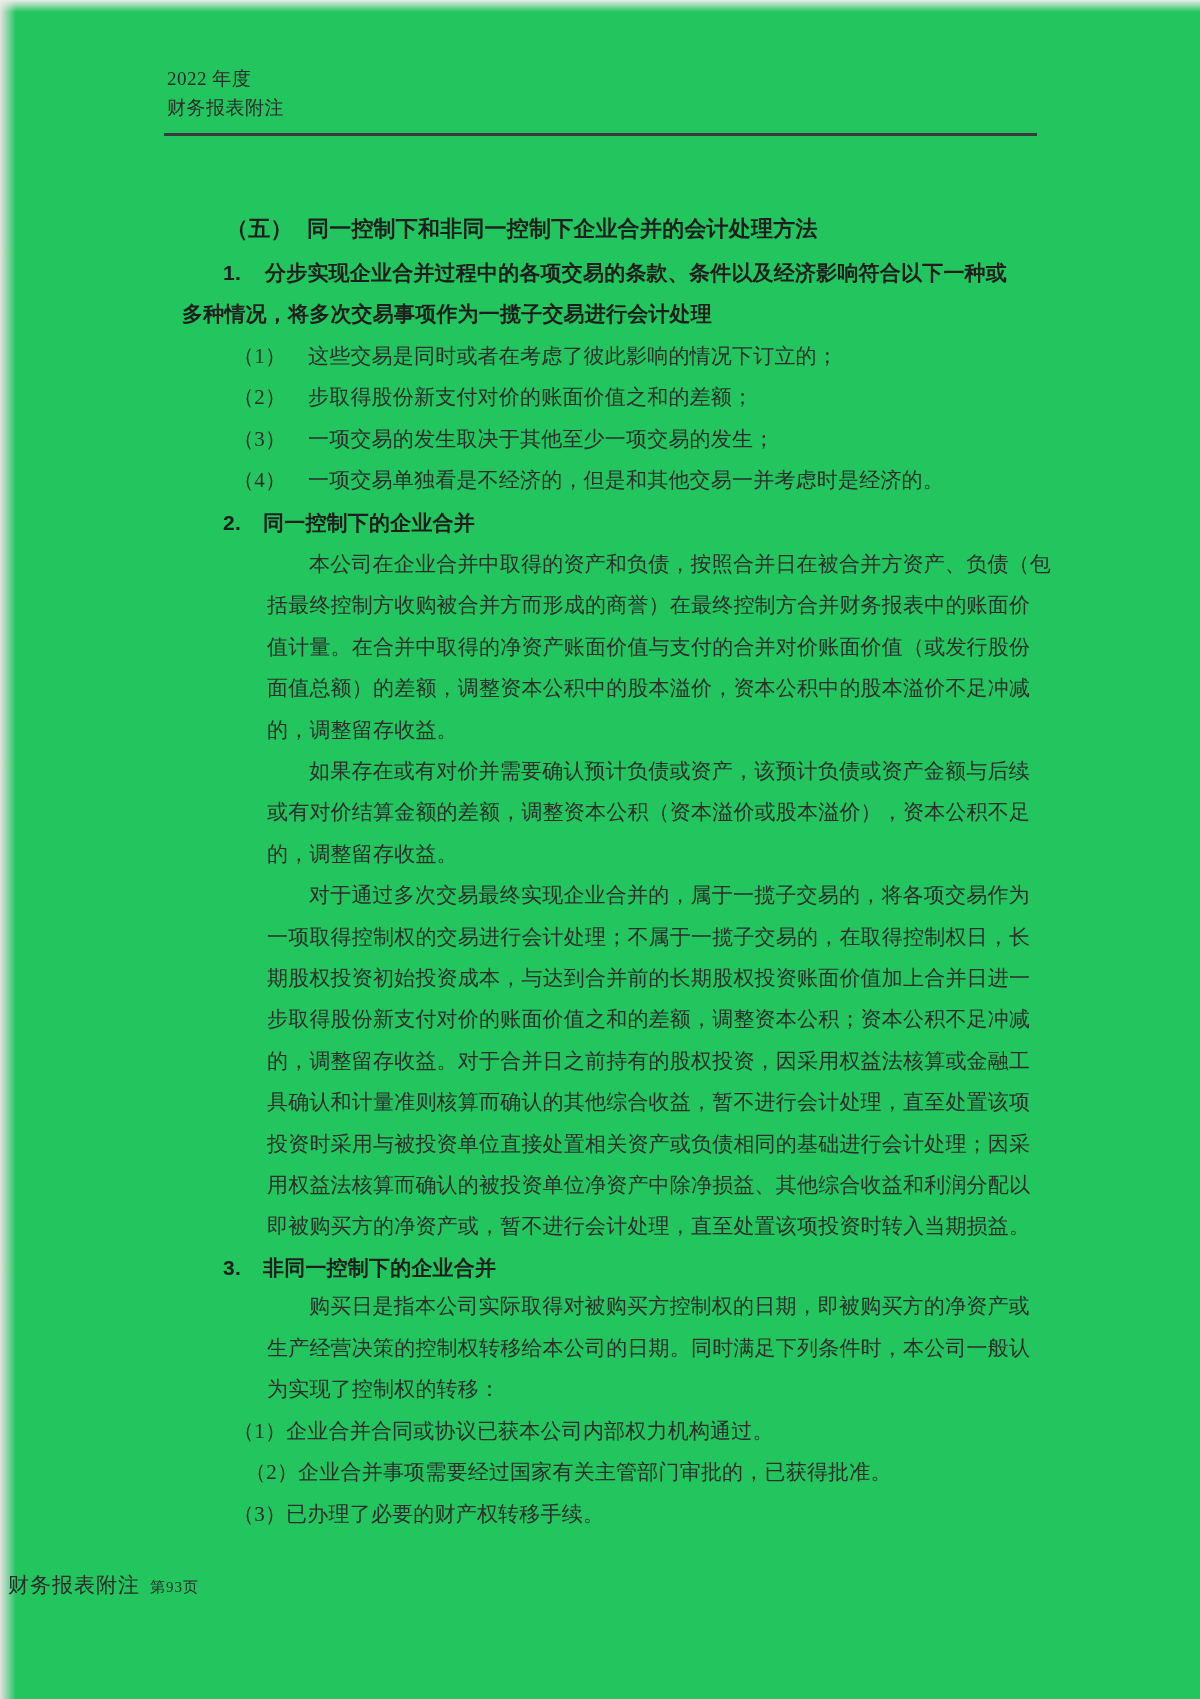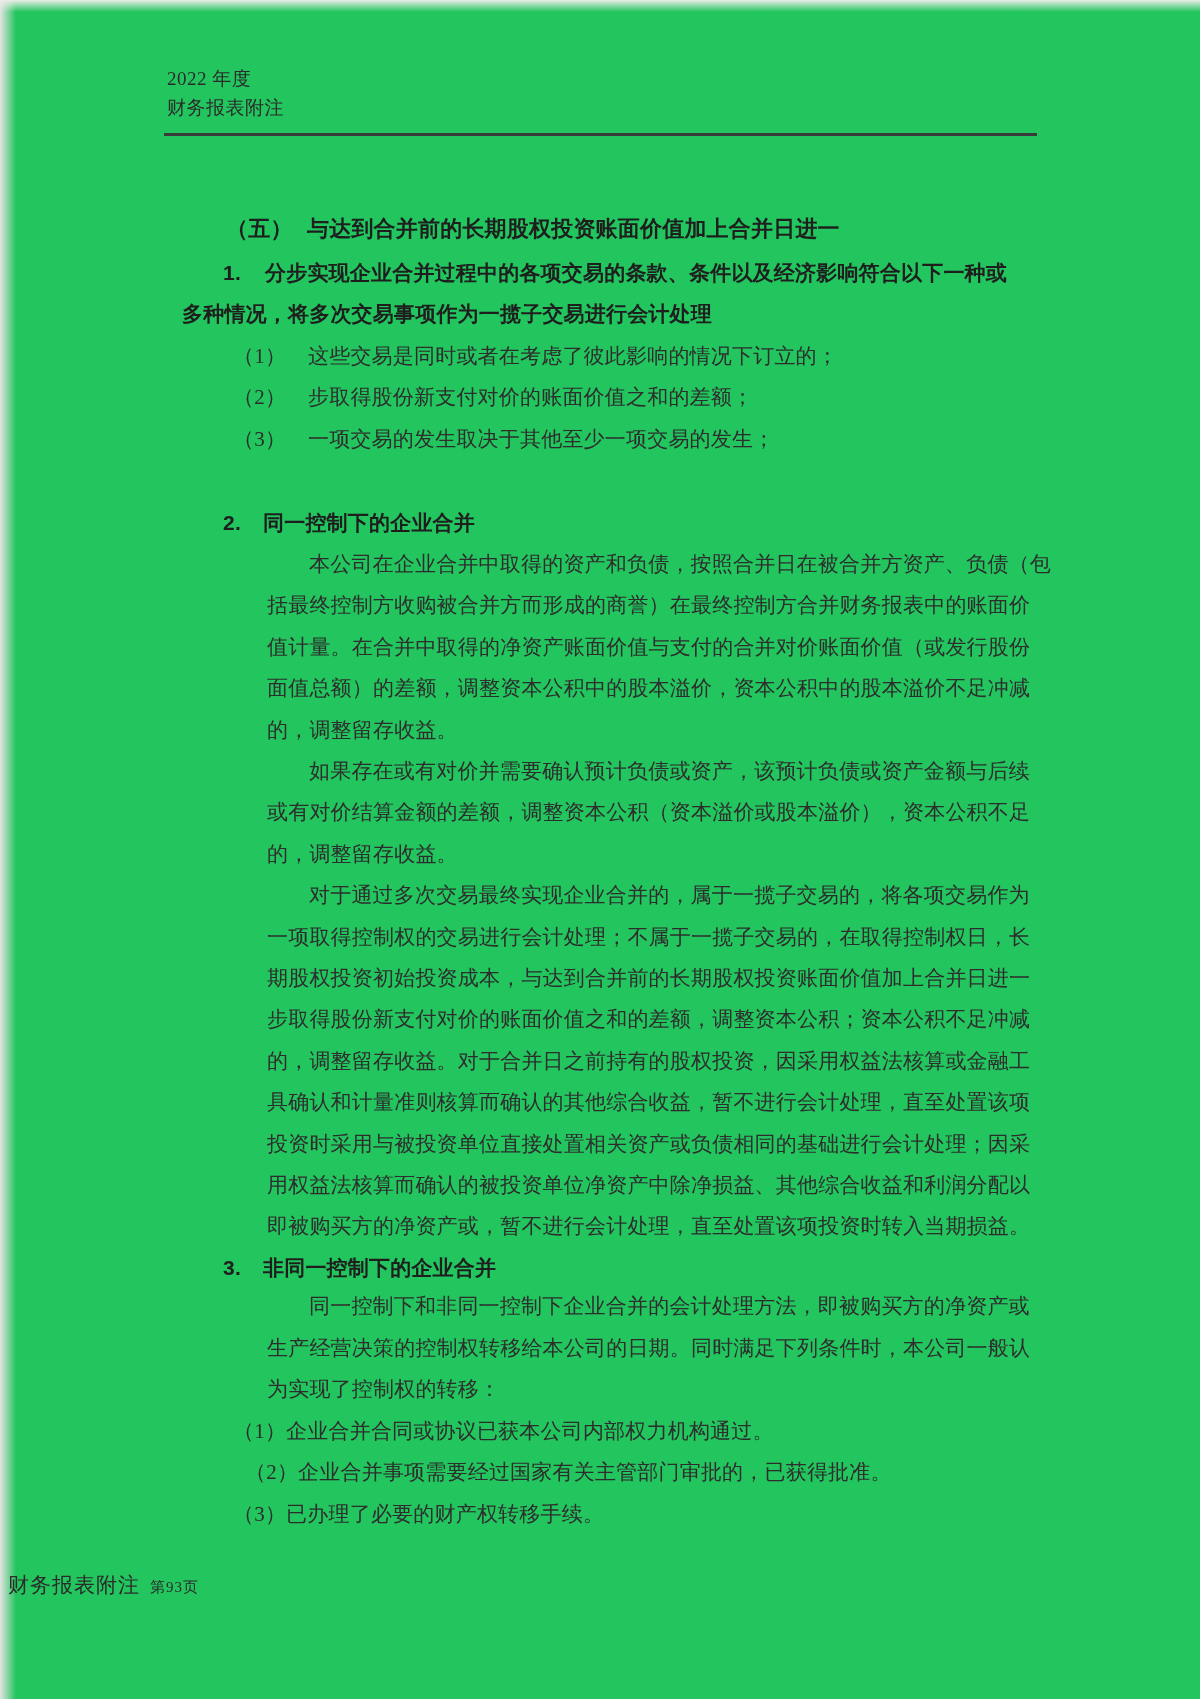--- a/index.html
+++ b/index.html
@@ -60,36 +60,39 @@
 
 <div class="page">
 
   <div class="page-header">
     <div>2022 年度</div>
     <div>财务报表附注</div>
   </div>
   <div class="header-rule"></div>
 
   <div class="line bold title-line" style="top:214px;left:226px">
-    <span class="num w81">（五）</span><span>与达到合并前的长期股权投资账面价值加上合并日进一</span>
+    <span class="num w81">（五）</span><span>同一控制下和非同一控制下企业合并的会计处理方法</span>
   </div>
 
   <div class="line bold" style="top:258px;left:223px">
     <span class="num w42">1.</span><span>分步实现企业合并过程中的各项交易的条款、条件以及经济影响符合以下一种或</span>
   </div>
   <div class="line bold" style="top:299px;left:182px">多种情况，将多次交易事项作为一揽子交易进行会计处理</div>
 
   <div class="line" style="top:341px;left:233px">
     <span class="num w75">（1）</span><span>这些交易是同时或者在考虑了彼此影响的情况下订立的；</span>
   </div>
   <div class="line" style="top:382px;left:233px">
     <span class="num w75">（2）</span><span>步取得股份新支付对价的账面价值之和的差额；</span>
   </div>
   <div class="line" style="top:424px;left:233px">
     <span class="num w75">（3）</span><span>一项交易的发生取决于其他至少一项交易的发生；</span>
+  </div>
+  <div class="line" style="top:465px;left:233px">
+    <span class="num w75">（4）</span><span>一项交易单独看是不经济的，但是和其他交易一并考虑时是经济的。</span>
   </div>
 
   <div class="line bold" style="top:508px;left:223px">
     <span class="num w40">2.</span><span>同一控制下的企业合并</span>
   </div>
 
   <div class="line" style="top:549px;left:309px">本公司在企业合并中取得的资产和负债，按照合并日在被合并方资产、负债（包</div>
   <div class="line" style="top:632px;left:267px">值计量。在合并中取得的净资产账面价值与支付的合并对价账面价值（或发行股份</div>
   <div class="line" style="top:590px;left:267px">括最终控制方收购被合并方而形成的商誉）在最终控制方合并财务报表中的账面价</div>
   <div class="line" style="top:673px;left:267px">面值总额）的差额，调整资本公积中的股本溢价，资本公积中的股本溢价不足冲减</div>
@@ -106,21 +109,21 @@
   <div class="line" style="top:1046px;left:267px">的，调整留存收益。对于合并日之前持有的股权投资，因采用权益法核算或金融工</div>
   <div class="line" style="top:1087px;left:267px">具确认和计量准则核算而确认的其他综合收益，暂不进行会计处理，直至处置该项</div>
   <div class="line" style="top:1129px;left:267px">投资时采用与被投资单位直接处置相关资产或负债相同的基础进行会计处理；因采</div>
   <div class="line" style="top:1170px;left:267px">用权益法核算而确认的被投资单位净资产中除净损益、其他综合收益和利润分配以</div>
   <div class="line" style="top:1211px;left:267px">即被购买方的净资产或，暂不进行会计处理，直至处置该项投资时转入当期损益。</div>
 
   <div class="line bold" style="top:1253px;left:223px">
     <span class="num w40">3.</span><span>非同一控制下的企业合并</span>
   </div>
 
-  <div class="line" style="top:1291px;left:309px">同一控制下和非同一控制下企业合并的会计处理方法，即被购买方的净资产或</div>
+  <div class="line" style="top:1291px;left:309px">购买日是指本公司实际取得对被购买方控制权的日期，即被购买方的净资产或</div>
   <div class="line" style="top:1333px;left:267px">生产经营决策的控制权转移给本公司的日期。同时满足下列条件时，本公司一般认</div>
   <div class="line" style="top:1374px;left:267px">为实现了控制权的转移：</div>
 
   <div class="line" style="top:1416px;left:233px">（1）企业合并合同或协议已获本公司内部权力机构通过。</div>
   <div class="line" style="top:1457px;left:245px">（2）企业合并事项需要经过国家有关主管部门审批的，已获得批准。</div>
   <div class="line" style="top:1499px;left:233px">（3）已办理了必要的财产权转移手续。</div>
 
   <div class="page-footer">
     <span class="f-title">财务报表附注</span><span class="f-page">第93页</span>
   </div>

